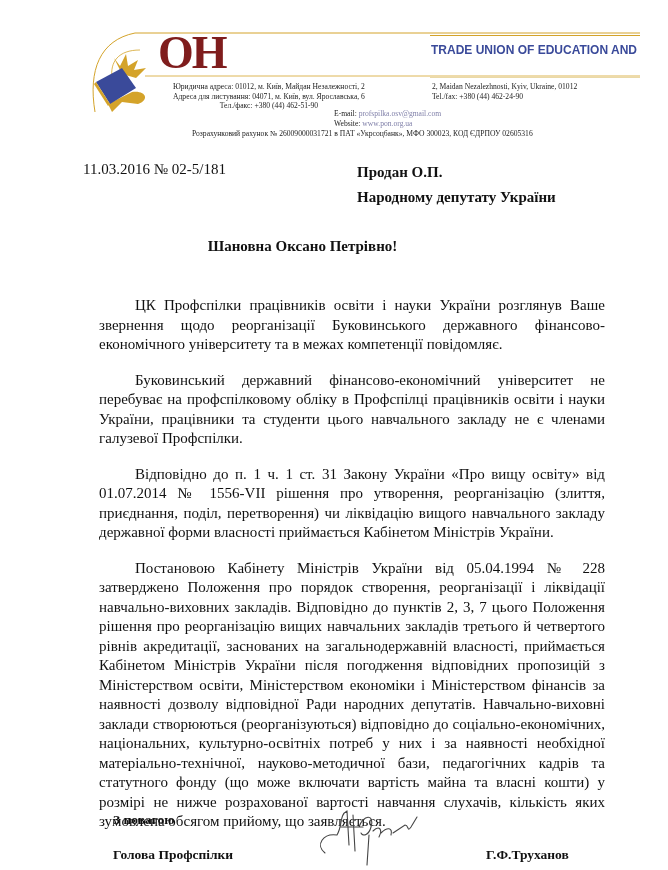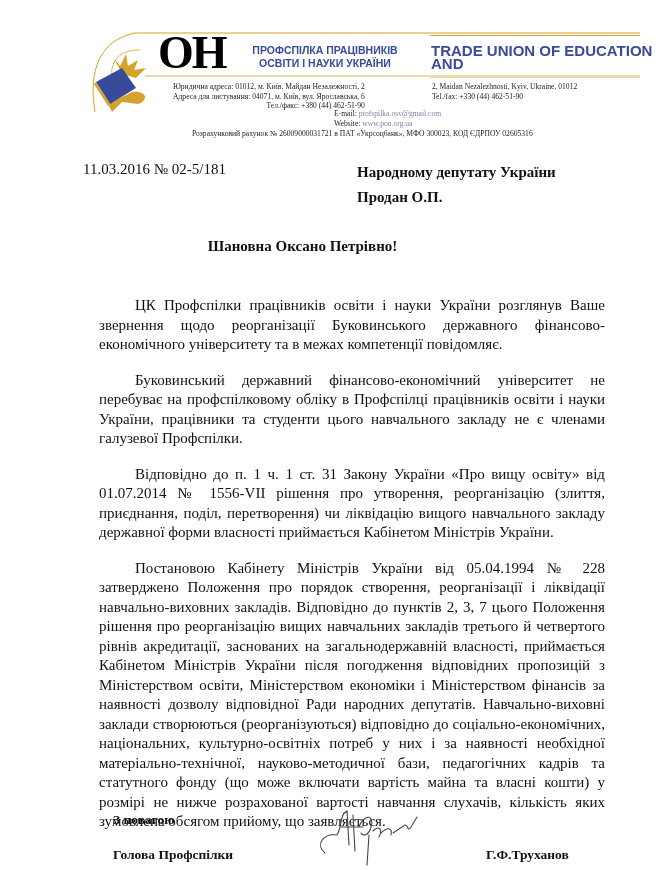--- a/index.html
+++ b/index.html
@@ -4,33 +4,33 @@
 <style>
   html, body { margin: 0; padding: 0; }
   body {
     width: 668px; height: 870px; background: #ffffff; position: relative; overflow: hidden;
     font-family: "Liberation Serif", "DejaVu Serif", serif; color: #111;
   }
   .letterhead { position: absolute; left: 0; top: 0; width: 668px; height: 140px; }
   .lh-svg { position: absolute; left: 0; top: 0; }
   .logo-on {
     position: absolute; left: 158px; top: 30px; font-family: "Liberation Serif", serif;
-    font-size: 46px; font-weight: bold; color: #000000; letter-spacing: -2px; line-height: 46px;
+    font-size: 46px; font-weight: bold; color: #7f1d1d; letter-spacing: -2px; line-height: 46px;
   }
   .org-ua {
     position: absolute; left: 250px; top: 44px; font-family: "Liberation Sans", sans-serif;
     font-size: 10.5px; font-weight: bold; color: #3a4a9a; line-height: 13px; text-align: center; width: 150px;
   }
   .org-en {
     position: absolute; left: 431px; top: 44px; font-family: "Liberation Sans", sans-serif;
-    font-size: 15px; font-weight: bold; color: #3a4a9a; line-height: 13px;
+    font-size: 12px; font-weight: bold; color: #3a4a9a; line-height: 13px;
   }
   .addr { position: absolute; font-size: 7.6px; line-height: 9.5px; color: #222; white-space: nowrap; }
   .addr-ua { left: 173px; top: 82px; }
-  .addr-ua .r { text-align: right; }
+  .addr-ua .r { text-align: center; }
   .addr-en { left: 432px; top: 82px; }
   .addr-contacts { left: 334px; top: 109px; }
   .addr-bank { left: 192px; top: 129px; text-align: center; }
   .gray { color: #7f7fa8; }
 
   .doc { position: absolute; font-size: 15px; line-height: 19.5px; color: #111; }
   .ref { left: 83px; top: 160px; }
   .recipient { left: 357px; top: 160px; font-weight: bold; line-height: 25px; }
   .salutation { left: 0; width: 605px; top: 237px; text-align: center; font-weight: bold; }
   .body-text { left: 83px; top: 280px; width: 538px; }
@@ -55,47 +55,43 @@
   </svg>
   <svg style="position:absolute;left:92px;top:52px" width="62" height="62" viewBox="0 0 62 62">
 
     <polygon points="22,6 28,14 34,2 36,14 46,8 42,18 54,16 44,26 30,22" fill="#d4a32a"></polygon>
     <path d="M 40 40 C 54 38, 58 48, 46 52 L 30 50 L 20 60 L 16 52 Z" fill="#d4a32a"></path>
 
     <polygon points="4,30 30,16 44,36 18,52" fill="#3a4a9a"></polygon>
     <polygon points="4,30 18,52 16,54 2,32" fill="#d4a32a"></polygon>
   </svg>
   <div class="logo-on">ОН</div>
-  <div class="org-ua">
-    <div>ПРОФСПІЛКА ПРАЦІВНИКІВ</div>
-    <div>ОСВІТИ І НАУКИ УКРАЇНИ</div>
-  </div>
   <div class="org-en">
     <div>TRADE UNION OF EDUCATION AND</div>
   </div>
   <div class="addr addr-ua">
     <div>Юридична адреса: 01012, м. Київ, Майдан Незалежності, 2</div>
     <div>Адреса для листування: 04071, м. Київ, вул. Ярославська, 6</div>
     <div class="r">Тел./факс: +380 (44) 462-51-90</div>
   </div>
   <div class="addr addr-en">
     <div>2, Maidan Nezalezhnosti, Kyiv, Ukraine, 01012</div>
-    <div>Tel./fax: +330 (44) 462-51-90</div>
+    <div>Tel./fax: +380 (44) 462-24-90</div>
   </div>
   <div class="addr addr-contacts">
     <div><span>E-mail:</span> <span class="gray">profspilka.osv@gmail.com</span></div>
     <div><span>Website:</span> <span class="gray">www.pon.org.ua</span></div>
   </div>
   <div class="addr addr-bank">Розрахунковий рахунок № 26009000031721 в ПАТ «Укрсоцбанк», МФО 300023, КОД ЄДРПОУ 02605316</div>
 </div>
 
 <div class="doc ref">11.03.2016  № 02-5/181</div>
 <div class="doc recipient">
+  <div>Продан О.П.</div>
   <div>Народному депутату України</div>
-  <div>Продан О.П.</div>
 </div>
 <div class="doc salutation">Шановна Оксано Петрівно!</div>
 
 <div class="doc body-text">
   <p>ЦК Профспілки працівників освіти і науки України розглянув Ваше звернення щодо реорганізації Буковинського державного фінансово-економічного університету та в межах компетенції повідомляє.</p>
   <p>Буковинський державний фінансово-економічний університет не перебуває на профспілковому обліку в Профспілці працівників освіти і науки України, працівники та студенти цього навчального закладу не є членами галузевої Профспілки.</p>
   <p>Відповідно до п. 1 ч. 1 ст. 31 Закону України «Про вищу освіту» від 01.07.2014 № 1556-VII рішення про утворення, реорганізацію (злиття, приєднання, поділ, перетворення) чи ліквідацію вищого навчального закладу державної форми власності приймається Кабінетом Міністрів України.</p>
   <p>Постановою Кабінету Міністрів України від 05.04.1994 № 228 затверджено Положення про порядок створення, реорганізації і ліквідації навчально-виховних закладів. Відповідно до пунктів 2, 3, 7 цього Положення рішення про реорганізацію вищих навчальних закладів третього й четвертого рівнів акредитації, заснованих на загальнодержавній власності, приймається Кабінетом Міністрів України після погодження відповідних пропозицій з Міністерством освіти, Міністерством економіки і Міністерством фінансів за наявності дозволу відповідної Ради народних депутатів.  Навчально-виховні заклади створюються (реорганізуються) відповідно до соціально-економічних, національних, культурно-освітніх потреб у них і за наявності необхідної матеріально-технічної, науково-методичної бази, педагогічних кадрів та статутного фонду (що може включати вартість майна та власні кошти) у розмірі не нижче розрахованої вартості навчання слухачів, кількість яких зумовлена обсягом прийому, що заявляється.</p>
 </div>
 

